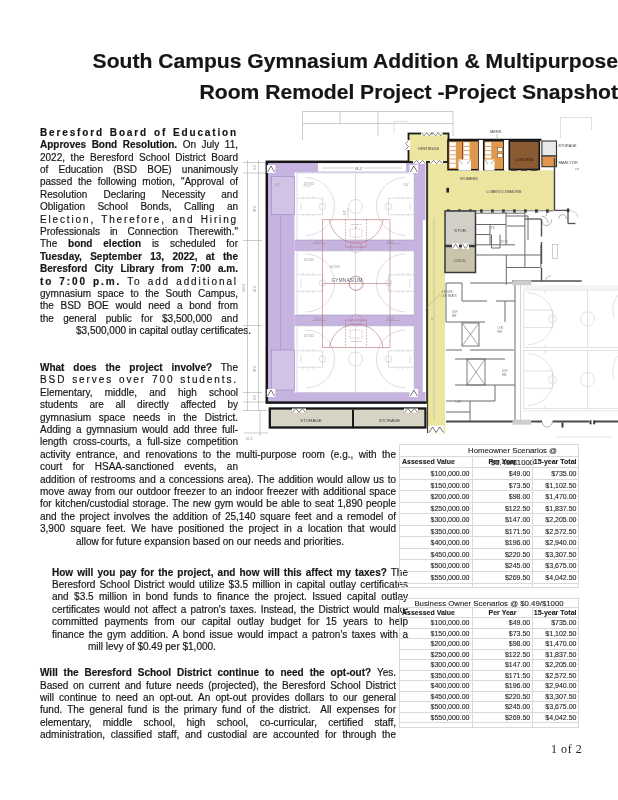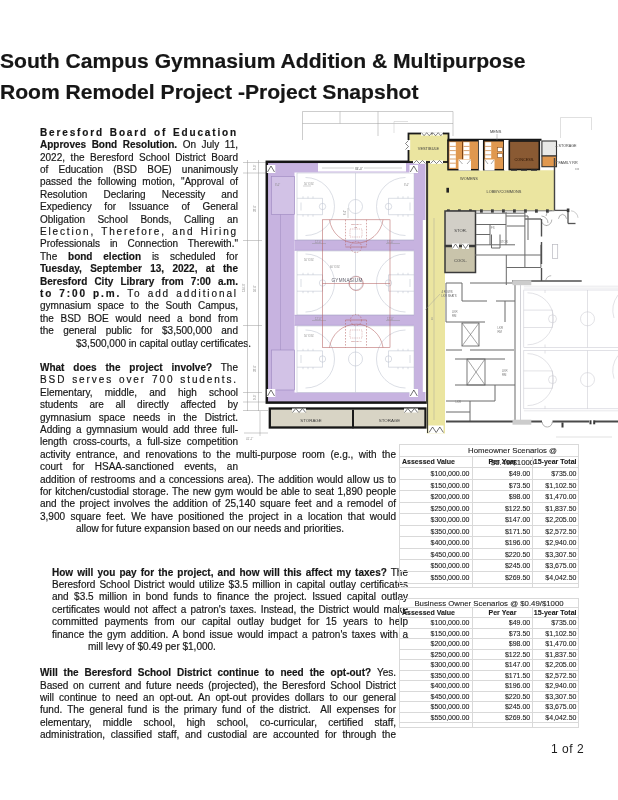--- a/index.html
+++ b/index.html
@@ -15,30 +15,29 @@
 .tbl .c1{width:73px;text-align:right;padding-right:2.5px;border-right:1px solid #d9d9d9;box-sizing:border-box;white-space:nowrap;}
 .tbl .c2{width:60px;text-align:right;padding-right:1.8px;border-right:1px solid #d9d9d9;box-sizing:border-box;white-space:nowrap;}
 .tbl .c3{flex:1;text-align:right;padding-right:1.5px;box-sizing:border-box;white-space:nowrap;}
 .tbl .hd{font-weight:bold;}
 .tbl .hd .c1{text-align:left;padding-left:2px;}
 .tbl .hd .c2{text-align:center;padding-right:0;}
 </style>
 </head>
 <body>
 
-<div class="abs" style="left:0;top:46.2px;width:618px;text-align:left;font-weight:bold;font-size:21.1px;line-height:30.8px;-webkit-text-stroke:0.2px #111;">South Campus Gymnasium Addition &amp; Multipurpose<br>Room Remodel Project -Project Snapshot</div>
+<div class="abs" style="left:0;top:46.2px;width:618px;text-align:right;font-weight:bold;font-size:21.1px;line-height:30.8px;-webkit-text-stroke:0.2px #111;">South Campus Gymnasium Addition &amp; Multipurpose<br>Room Remodel Project -Project Snapshot</div>
 
 <div class="abs" style="left:40px;top:126.8px;width:198px;">
 <div class="j" style="letter-spacing:1.85px;"><b>Beresford Board of Education</b></div>
 <div class="j"><b>Approves Bond Resolution.</b> On July 11,</div>
 <div class="j">2022, the Beresford School District Board</div>
 <div class="j">of Education (BSD BOE) unanimously</div>
 <div class="j">passed the following motion, "Approval of</div>
 <div class="j">Resolution Declaring Necessity and</div>
-<div class="j">Expediency for Issuance of General</div>
 <div class="j">Obligation School Bonds, Calling an</div>
 <div class="j" style="letter-spacing:1.85px;">Election, Therefore, and Hiring</div>
 <div class="j">Professionals in Connection Therewith."</div>
 <div class="j">The <b>bond election</b> is scheduled for</div>
 <div class="j"><b>Tuesday, September 13, 2022, at the</b></div>
 <div class="j"><b>Beresford City Library from 7:00 a.m.</b></div>
 <div class="j" style="letter-spacing:1.9px;"><b>to 7:00 p.m.</b> To add additional</div>
 <div class="j">gymnasium space to the South Campus,</div>
 <div class="j">the BSD BOE would need a bond from</div>
 <div class="j">the general public for $3,500,000 and</div>
@@ -49,20 +48,21 @@
 <div class="j"><b>What does the project involve?</b> The</div>
 <div class="j" style="letter-spacing:1.9px;">BSD serves over 700 students.</div>
 <div class="j">Elementary, middle, and high school</div>
 <div class="j">students are all directly affected by</div>
 <div class="j">gymnasium space needs in the District.</div>
 <div class="j">Adding a gymnasium would add three full-</div>
 <div class="j">length cross-courts, a full-size competition</div>
 <div class="j w">activity entrance, and renovations to the multi-purpose room (e.g., with the</div>
 <div class="j">court for HSAA-sanctioned events, an</div>
 <div class="j w">addition of restrooms and a concessions area). The addition would allow us to</div>
+<div class="j w">move away from our outdoor freezer to an indoor freezer with additional space</div>
 <div class="j w">for kitchen/custodial storage. The new gym would be able to seat 1,890 people</div>
 <div class="j w">and the project involves the addition of 25,140 square feet and a remodel of</div>
 <div class="j w">3,900 square feet. We have positioned the project in a location that would</div>
 <div class="j w e">allow for future expansion based on our needs and priorities.</div>
 </div>
 
 <div class="abs" style="left:52px;top:566.6px;width:356px;">
 <div class="j"><b>How will you pay for the project, and how will this affect my taxes?</b> The</div>
 <div class="j">Beresford School District would utilize $3.5 million in capital outlay certificates</div>
 <div class="j">and $3.5 million in bond funds to finance the project. Issued capital outlay</div>
@@ -202,21 +202,21 @@
       <span class="c2">$269.50</span>
       <span class="c3">$4,042.50</span>
     </div>
 <div class="row" style="height:6px;">
       <span class="c1"></span>
       <span class="c2"></span>
       <span class="c3"></span>
     </div>
 </div>
 
-<div class="abs" style="left:551px;top:743.2px;font-size:12px;line-height:13px;letter-spacing:0.55px;color:#1c1c1c;">1 of 2</div>
+<div class="abs" style="left:551px;top:743.2px;font-size:12px;line-height:13px;letter-spacing:0.55px;color:#1c1c1c;font-family:Liberation Serif, serif;">1 of 2</div>
 
 <svg class="abs" style="left:240px;top:110px;" width="378" height="338" viewBox="240 110 378 338" fill="none">
 
 <g stroke="#9a9a9a" stroke-width="0.5">
 <line x1="247.5" y1="160" x2="247.5" y2="411"></line>
 <line x1="258.5" y1="160" x2="258.5" y2="411"></line>
 <line x1="243" y1="162.5" x2="268" y2="162.5"></line>
 <line x1="243" y1="173" x2="268" y2="173"></line>
 <line x1="243" y1="240.5" x2="262" y2="240.5"></line>
 <line x1="243" y1="325.5" x2="262" y2="325.5"></line>

